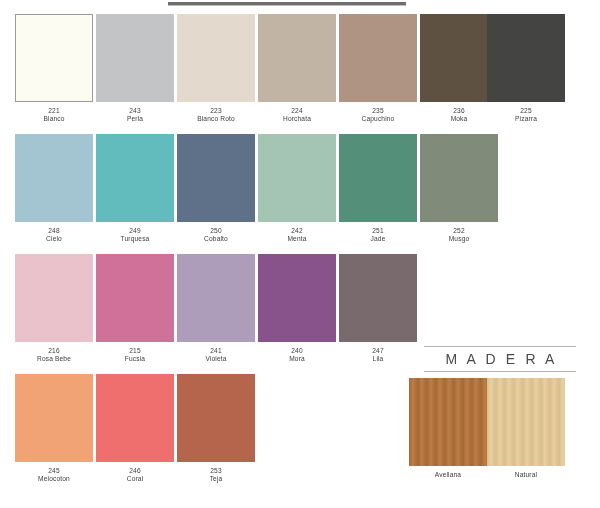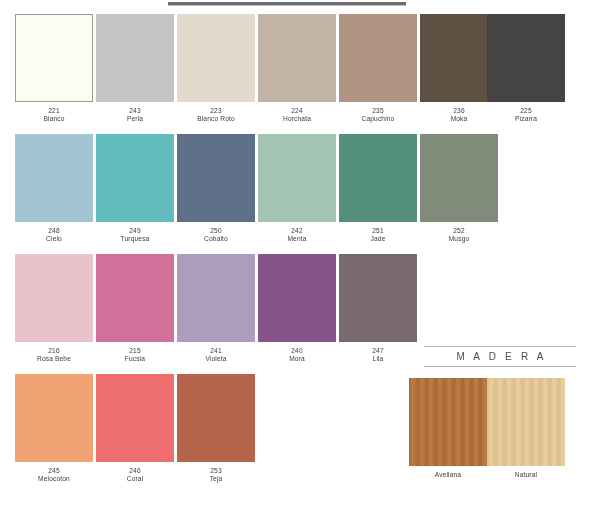--- a/index.html
+++ b/index.html
@@ -80,21 +80,21 @@
     top: 346px;
     width: 152px;
   }
   .madera-rule {
     width: 152px;
     height: 1px;
     background: #b3b3b3;
   }
   .madera-title {
     text-align: center;
-    font-size: 10px;
+    font-size: 14px;
     letter-spacing: 3.2px;
     color: #4a4a4a;
     padding: 4px 0 4px 3px;
   }
 
   .wood-row {
     position: absolute;
     left: 0;
     top: 378px;
     width: 600px;

